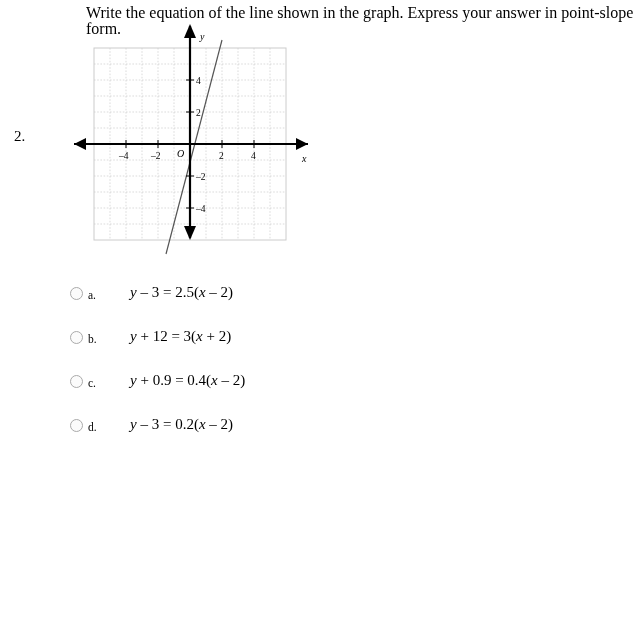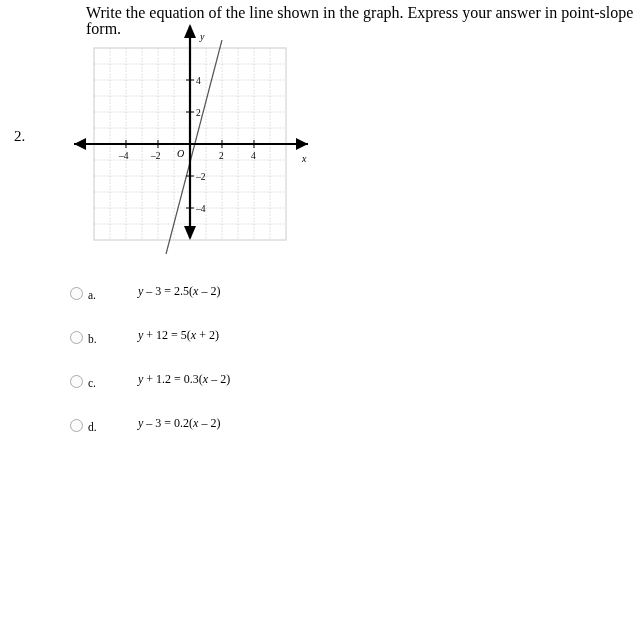--- a/index.html
+++ b/index.html
@@ -72,23 +72,23 @@
     box-sizing: border-box;
   }
   .choice-letter {
     position: absolute;
     left: 18px;
     top: 7px;
     font-size: 11.5px;
   }
   .choice-eq {
     position: absolute;
-    left: 68px;
+    left: 60px;
     top: 2px;
-    font-size: 12px;
+    font-size: 15px;
     white-space: nowrap;
   }
   .choice-eq i {
     font-style: italic;
   }
 </style>
 </head>
 <body>
 
 <div id="question-number">2.</div>
@@ -170,27 +170,27 @@
 
   <div class="choice-row">
     <span class="radio"></span>
     <span class="choice-letter">a.</span>
     <span class="choice-eq"><i>y</i><span> – 3 = 2.5(</span><i>x</i><span> – 2)</span></span>
   </div>
 
   <div class="choice-row">
     <span class="radio"></span>
     <span class="choice-letter">b.</span>
-    <span class="choice-eq"><i>y</i><span> + 12 = 5(</span><i>x</i><span> + 2)</span></span>
+    <span class="choice-eq"><i>y</i><span> + 12 = 3(</span><i>x</i><span> + 2)</span></span>
   </div>
 
   <div class="choice-row">
     <span class="radio"></span>
     <span class="choice-letter">c.</span>
-    <span class="choice-eq"><i>y</i><span> + 1.2 = 0.3(</span><i>x</i><span> – 2)</span></span>
+    <span class="choice-eq"><i>y</i><span> + 0.9 = 0.4(</span><i>x</i><span> – 2)</span></span>
   </div>
 
   <div class="choice-row">
     <span class="radio"></span>
     <span class="choice-letter">d.</span>
     <span class="choice-eq"><i>y</i><span> – 3 = 0.2(</span><i>x</i><span> – 2)</span></span>
   </div>
 
 </div>
 

